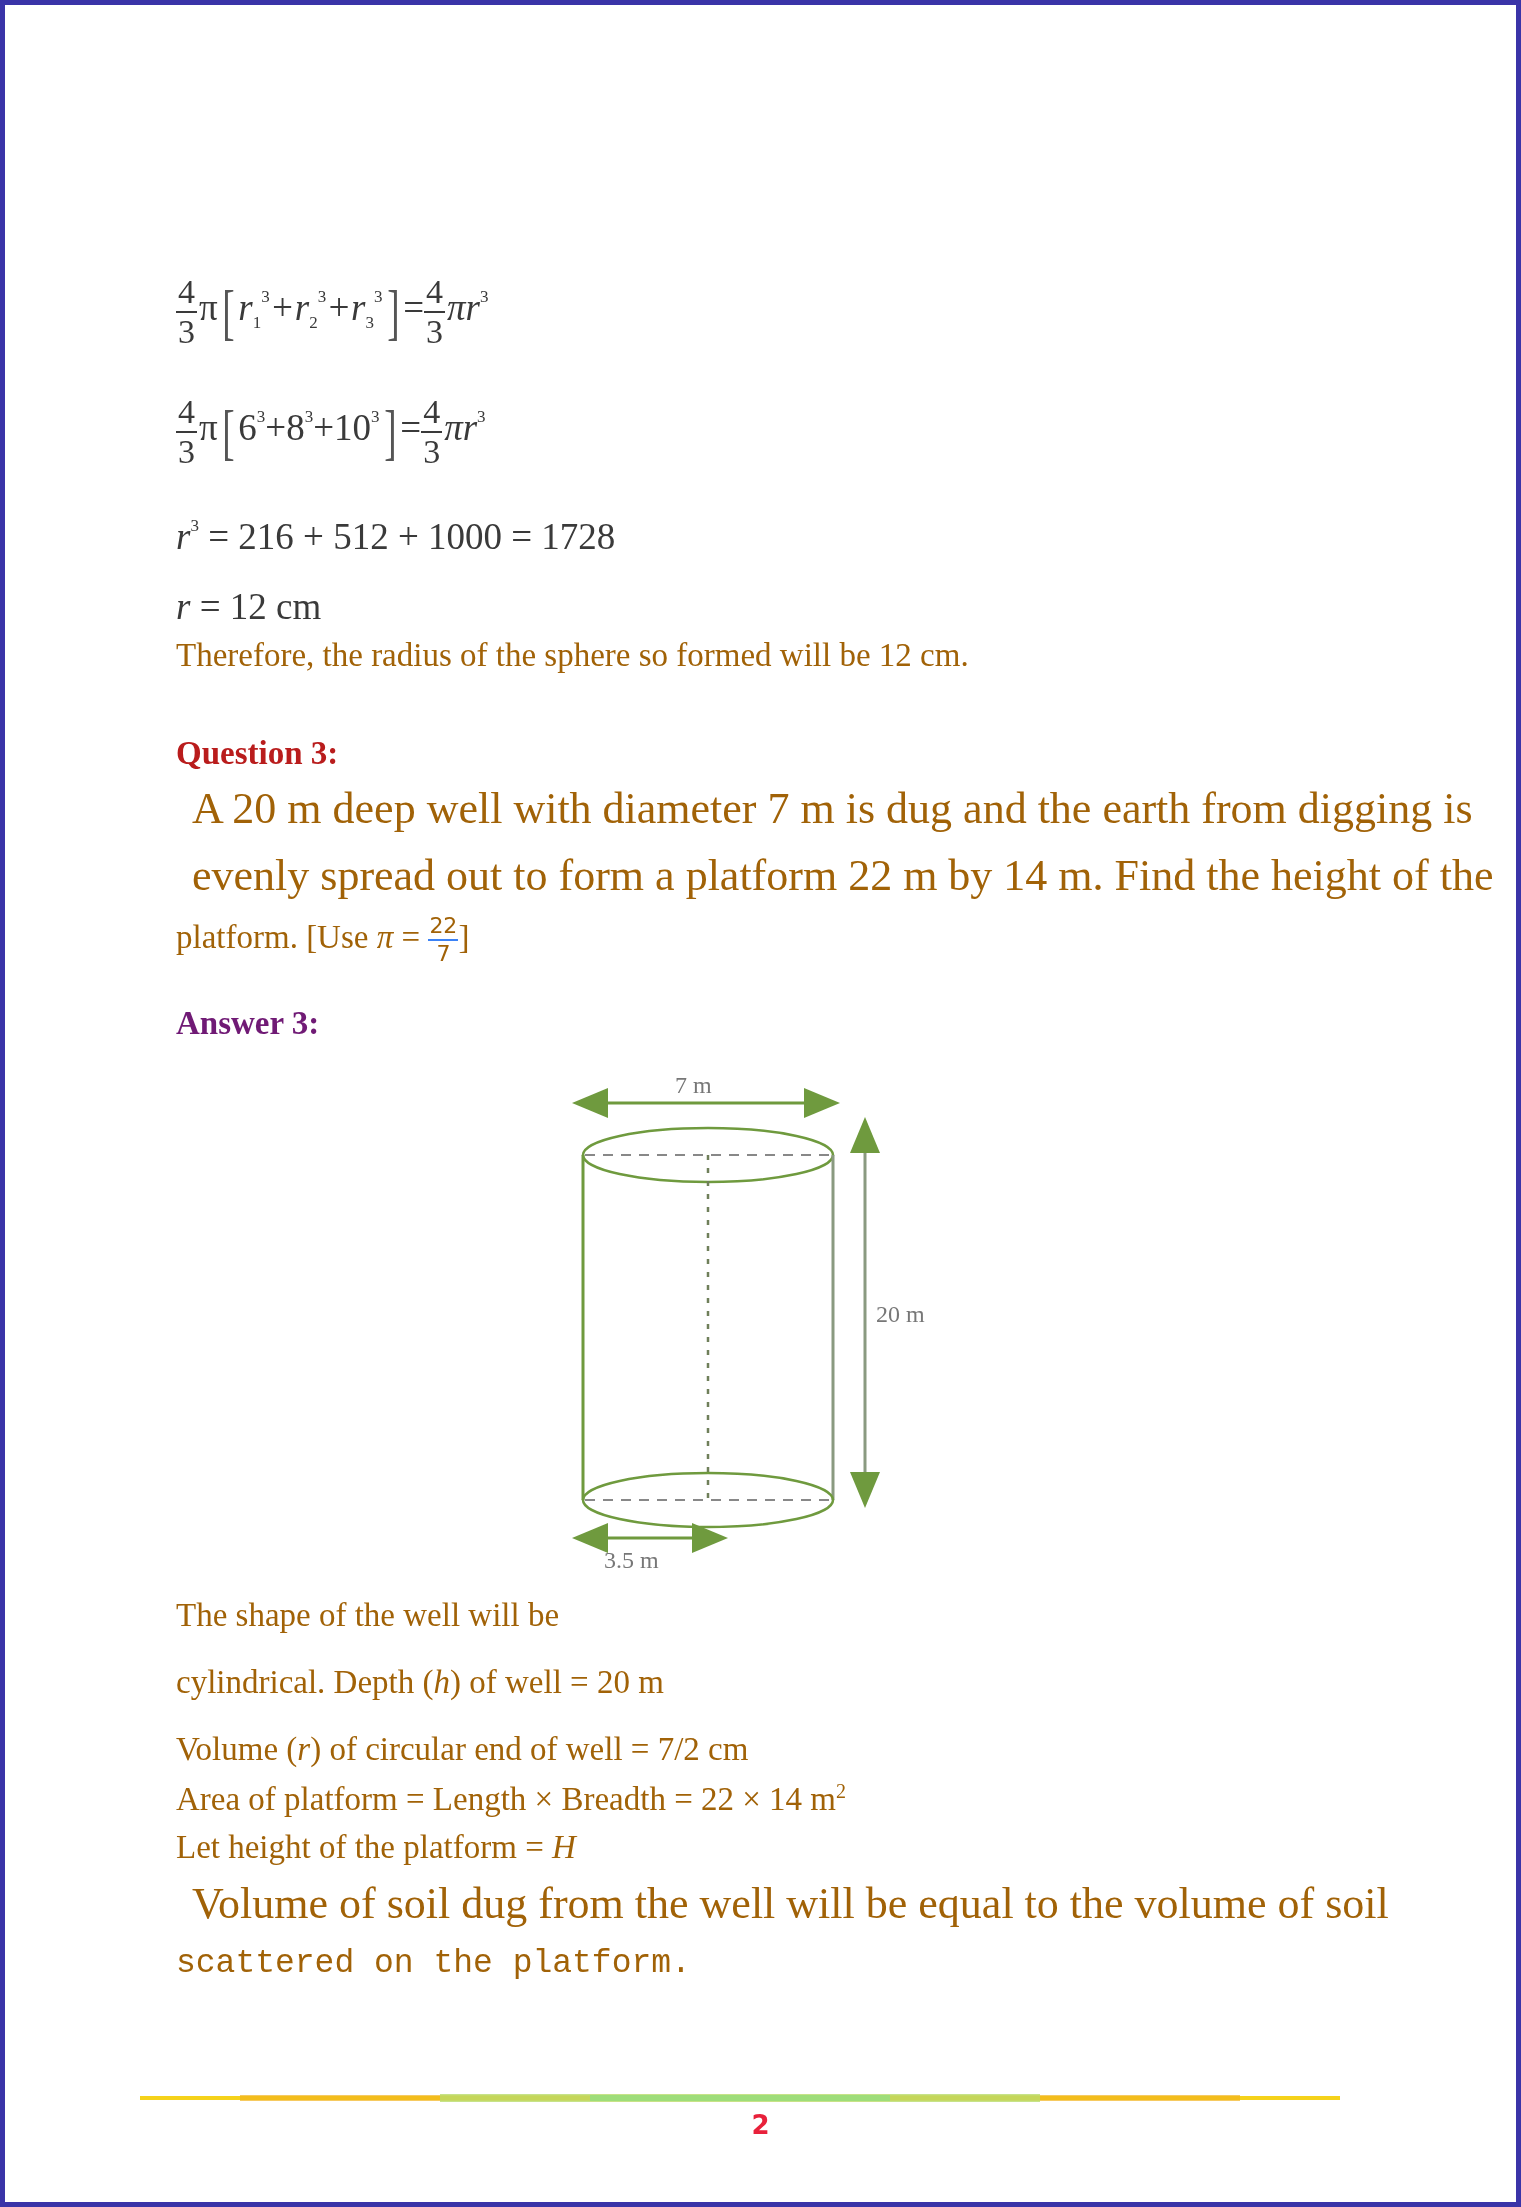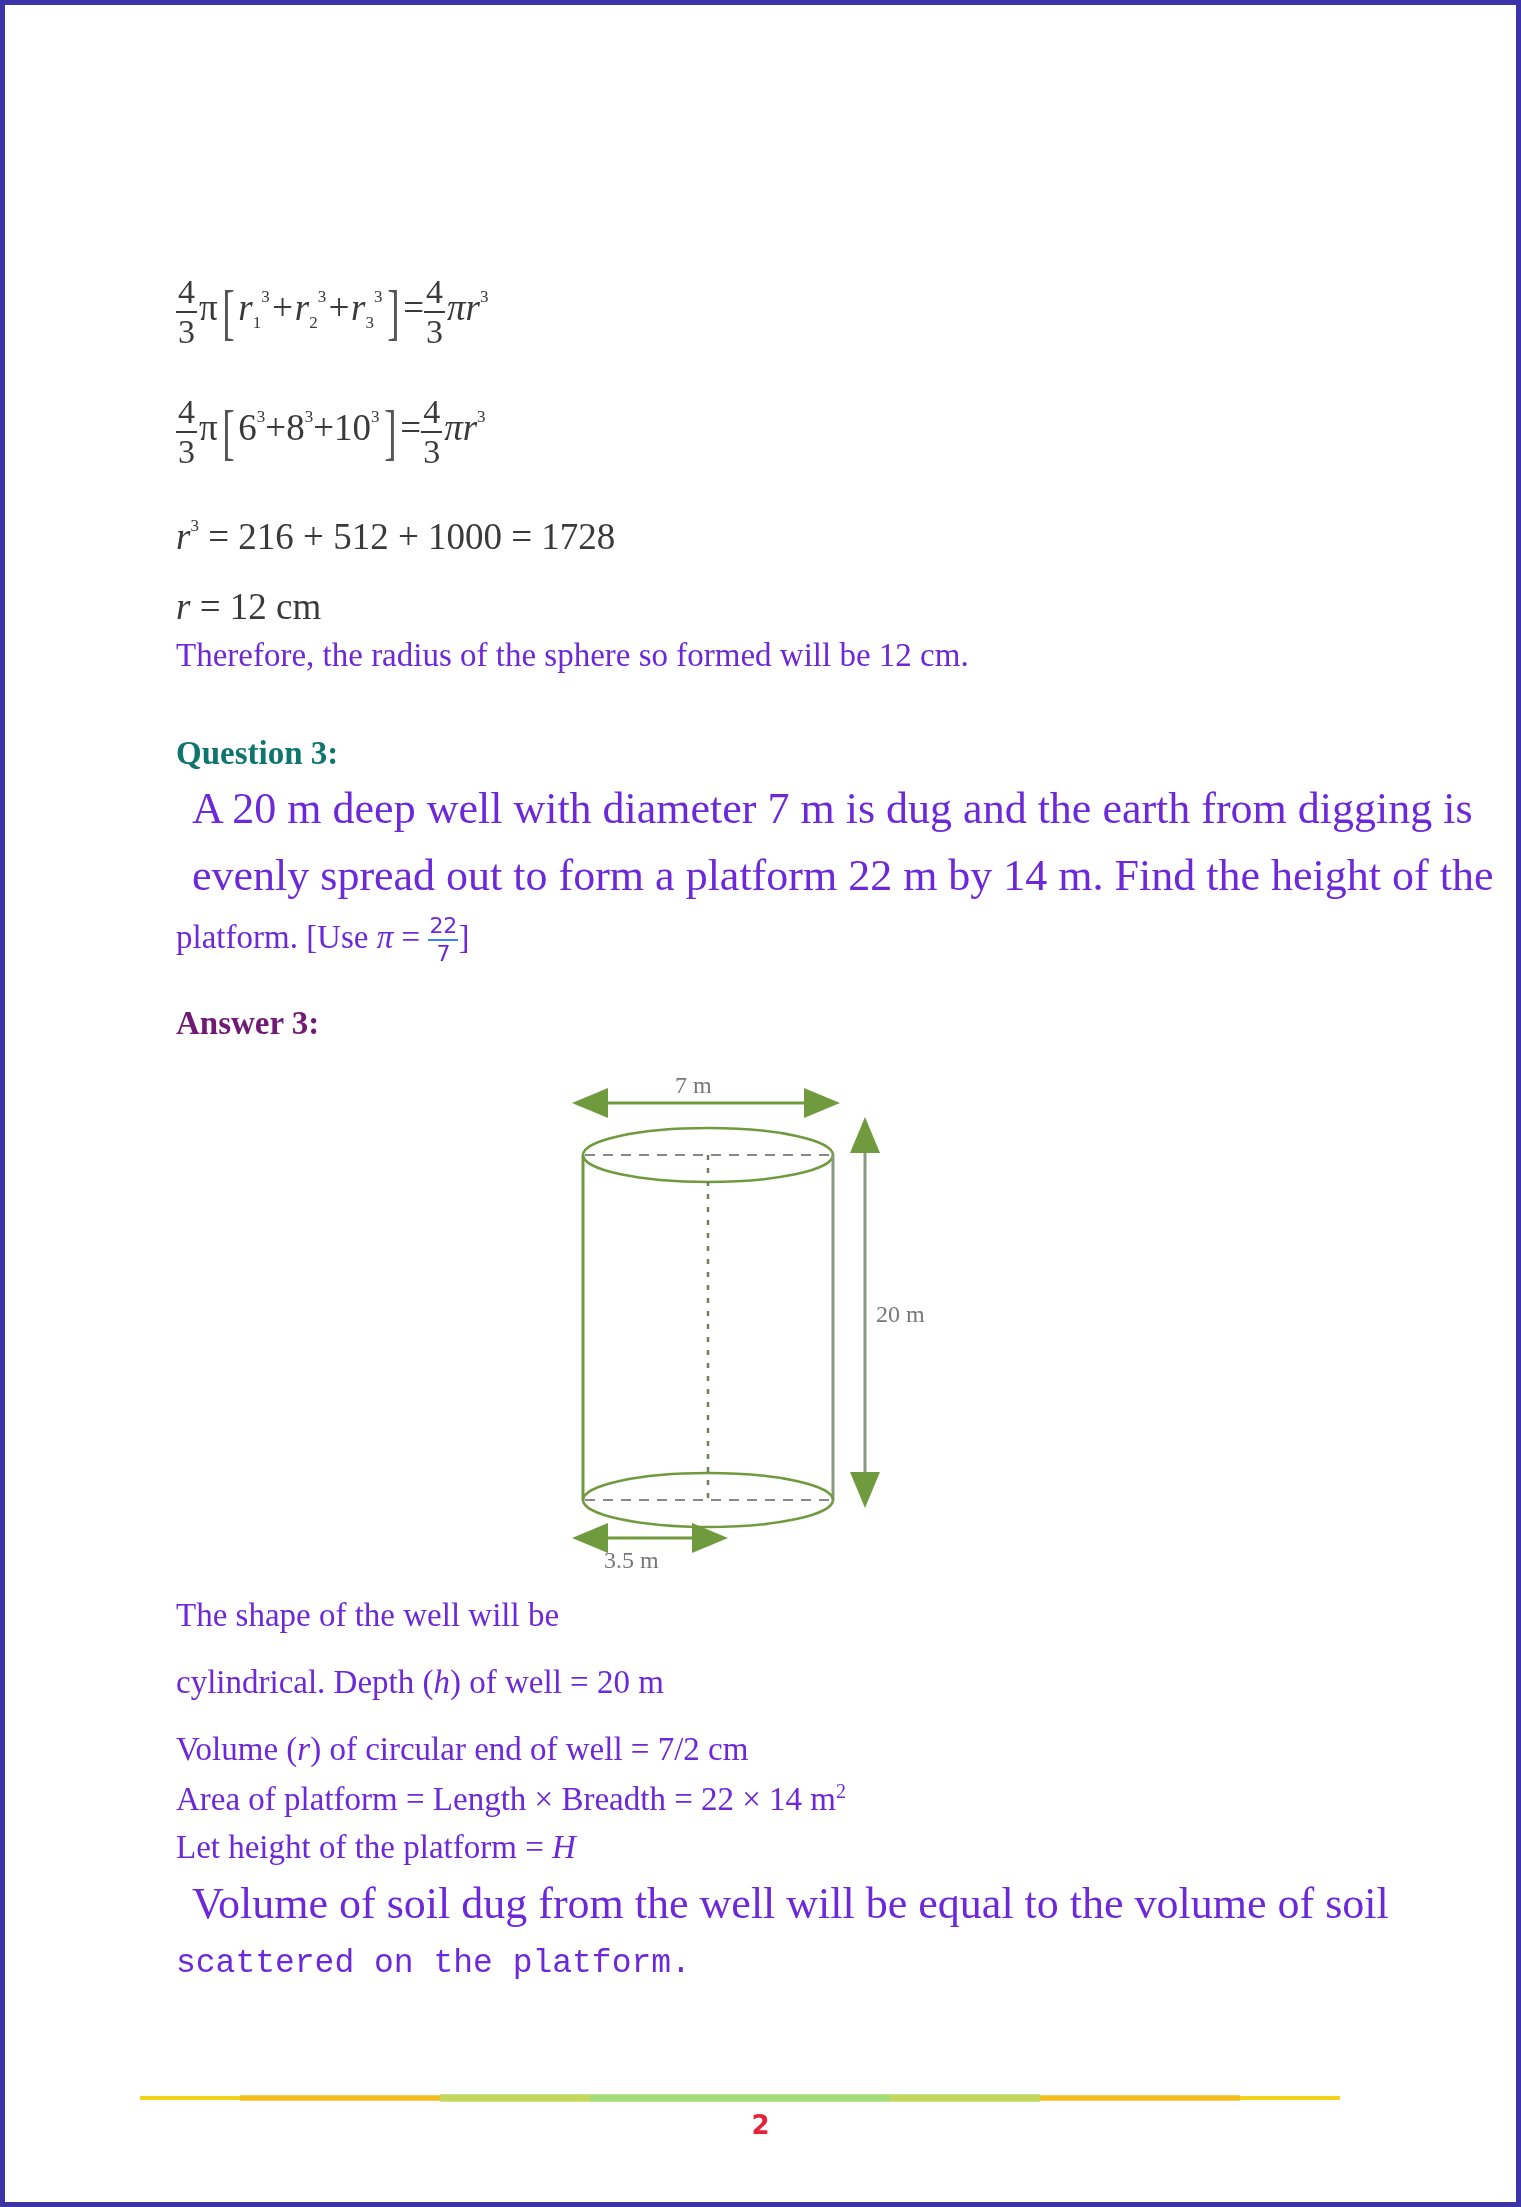--- a/index.html
+++ b/index.html
@@ -1,32 +1,32 @@
 <!DOCTYPE html>
 <html><head>
 <meta charset="utf-8">
 <style>
   html, body { margin: 0; padding: 0; background: #ffffff; }
   body { width: 1521px; height: 2207px; position: relative; overflow: hidden; }
   .frame {
     position: absolute; left: 0; top: 0; width: 1521px; height: 2207px;
     box-sizing: border-box; border: 5px solid #3a34a8; background: #fff;
   }
-  .serif { font-family: "Liberation Serif", "DejaVu Serif", serif; color: #6d28d9; }
+  .serif { font-family: "Liberation Serif", "DejaVu Serif", serif; color: #a16207; }
   .math { font-family: "Liberation Serif", "DejaVu Serif", serif; color: #3a3a3a; position: absolute; left: 176px; font-size: 37px; }
   .frac { display: inline-block; vertical-align: middle; text-align: center; line-height: 1; margin-right: 2px; }
   .frac .num { display: block; border-bottom: 2px solid #3a3a3a; padding: 0 2px 2px; font-size: 34px; }
   .frac .den { display: block; padding-top: 2px; font-size: 34px; }
   .bracket { font-size: 62px; font-weight: 100; vertical-align: middle; color: #555; transform: scaleX(0.6); display: inline-block; }
   .mi { font-style: italic; }
   sup.s { font-size: 17px; vertical-align: 18px; }
   sub.s { font-size: 17px; vertical-align: -8px; }
   .line { position: absolute; left: 176px; font-size: 33px; white-space: nowrap; }
   .justify { position: absolute; left: 192px; width: 1170px; font-size: 44px; text-align: justify; text-align-last: justify; white-space: nowrap; }
-  .q-head { color: #0f766e; font-weight: bold; }
+  .q-head { color: #b91c1c; font-weight: bold; }
   .a-head { color: #701a75; font-weight: bold; }
   .small-frac { display: inline-block; vertical-align: middle; text-align: center; line-height: 1; font-family: "DejaVu Sans", sans-serif; font-size: 22px; }
   .small-frac .num { display: block; border-bottom: 2px solid #3b82f6; padding: 0 1px 2px; }
   .small-frac .den { display: block; padding-top: 2px; }
   .footer-rule { position: absolute; left: 140px; top: 2094px; width: 1200px; height: 8px; }
   .page-num { position: absolute; left: 0; width: 1521px; top: 2110px; text-align: center; color: #e8213b; font-family: "DejaVu Sans", sans-serif; font-weight: bold; font-size: 26px; }
   .diagram { position: absolute; left: 560px; top: 1060px; }
   .dlabel { font-family: "Liberation Serif", serif; fill: #777; font-size: 24px; }
 </style>
 </head>

